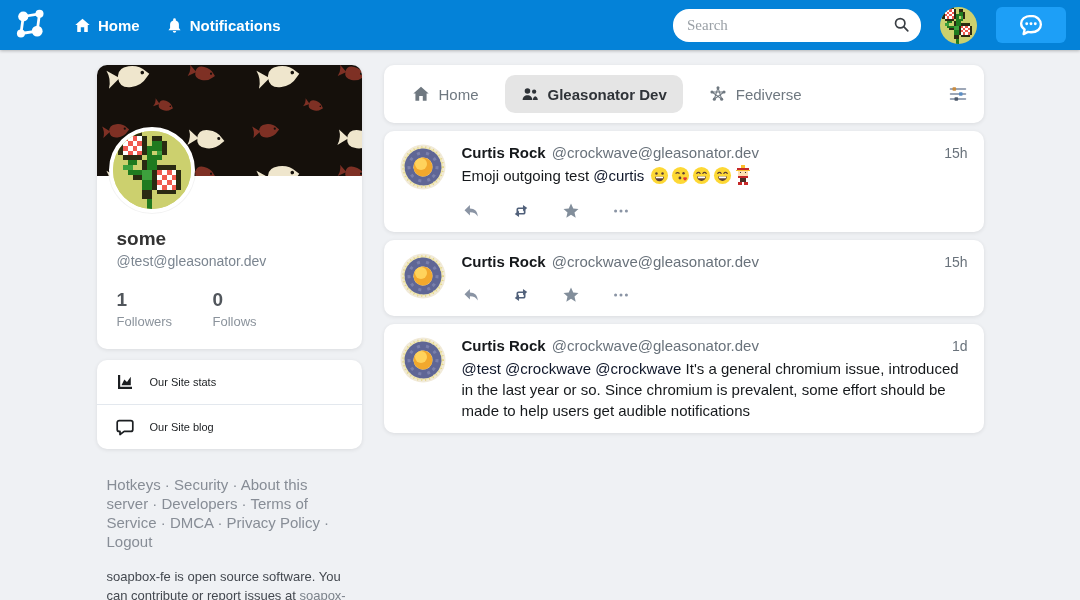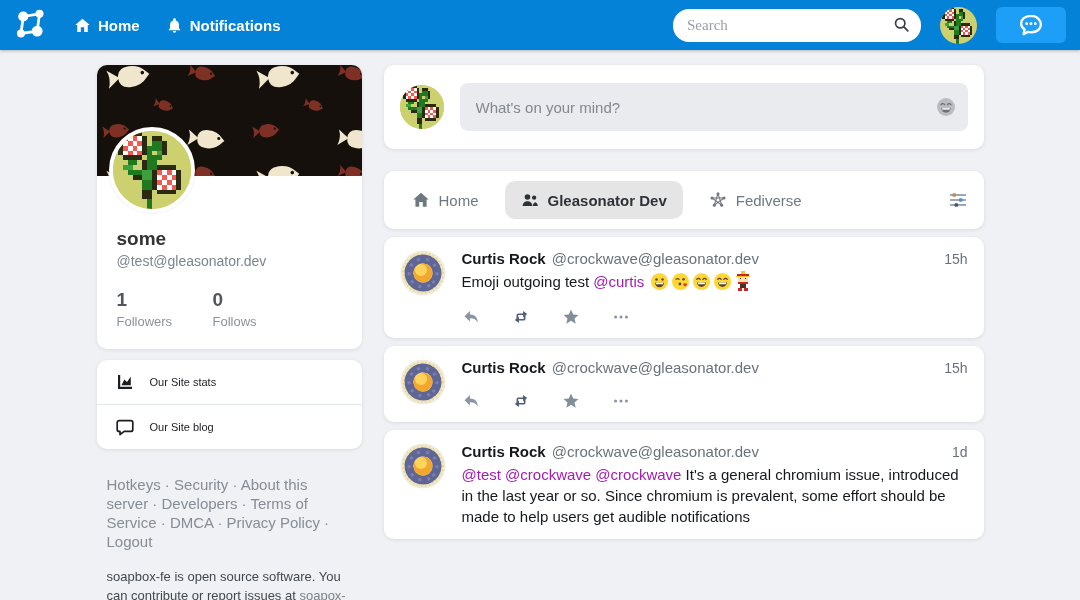--- a/index.html
+++ b/index.html
@@ -81,21 +81,21 @@
 
   
   .status { padding:13px 16px 12px; margin-bottom:8px; position:relative; }
   .status-avatar { position:absolute; left:16px; top:13px; width:46px; height:46px;
                    border-radius:10px; overflow:hidden; cursor:pointer; }
   .status-head { margin-left:62px; display:flex; align-items:baseline; }
   .status-name { font-size:15px; font-weight:bold; color:#16191c; cursor:pointer; }
   .status-acct { font-size:15px; color:#69727b; margin-left:6px; }
   .status-time { margin-left:auto; font-size:14px; color:#69727b; }
   .status-content { margin-left:62px; margin-top:4px; font-size:15px; line-height:21px; color:#16191c; }
-  .mention { color:#a21caf; cursor:pointer; }
+  .mention { color:#0f172a; cursor:pointer; }
   .emoji { display:inline-block; width:19px; height:19px; vertical-align:-4px; margin:0 1px; }
   .emoji svg { width:100%; height:100%; display:block; }
   .custom-emoji { display:inline-block; width:16px; height:20px; vertical-align:-4px; margin:0 2px; }
   .custom-emoji svg { width:100%; height:100%; display:block; }
   .status-actions { margin-left:62px; margin-top:16px; display:flex; align-items:center; }
   .act { width:18px; height:18px; margin-right:32px; color:#8a94a4; cursor:pointer; }
   .act.retweet { color:#50607a; }
   .act.star { color:#828e9b; }
 
   .hidden-defs { position:absolute; width:0; height:0; overflow:hidden; }
@@ -350,37 +350,20 @@
         <span>Our Site blog</span>
       </div>
     </div>
 
     <p class="footer-links" id="footer-links"><span class="flink">Hotkeys</span> · <span class="flink">Security</span> · <span class="flink">About this server</span> · <span class="flink">Developers</span> · <span class="flink">Terms of Service</span> · <span class="flink">DMCA</span> · <span class="flink">Privacy Policy</span> · <span class="flink">Logout</span></p>
     <p class="footer-about"><span>soapbox-fe is open source software. You can contribute or report issues at </span><a>soapox-pub/soapbox-fe</a></p>
   </aside>
 
   <main class="col-main">
 
-    <div class="card compose">
-      <div class="compose-avatar">
-        <svg viewBox="0 0 16 16" width="44" height="44">
-            <use href="#s-flower"></use>
-          </svg>
-      </div>
-      <div class="compose-field">
-        <input type="text" placeholder="What's on your mind?" style="">
-        <span class="compose-emoji"><svg viewBox="0 0 20 20">
-              <circle cx="10" cy="10" r="9" fill="#b9bdc2"></circle>
-              <path d="M5 7.8 a2 2 0 0 1 3.6 0" stroke="#6e7276" stroke-width="1.3" fill="none" stroke-linecap="round"></path>
-              <path d="M11.4 7.8 a2 2 0 0 1 3.6 0" stroke="#6e7276" stroke-width="1.3" fill="none" stroke-linecap="round"></path>
-              <path d="M5.3 11 a4.7 4.7 0 0 0 9.4 0 Z" fill="#6e7276"></path>
-              <rect x="6.2" y="11" width="7.6" height="1.8" rx="0.6" fill="#e8eaed"></rect>
-            </svg></span>
-      </div>
-    </div>
 
     <div class="card tabsbar">
       <div class="tab">
         <svg class="ic">
             <use href="#s-house"></use>
           </svg>
         <span>Home</span>
       </div>
       <div class="tab active">
         <svg class="ic">

